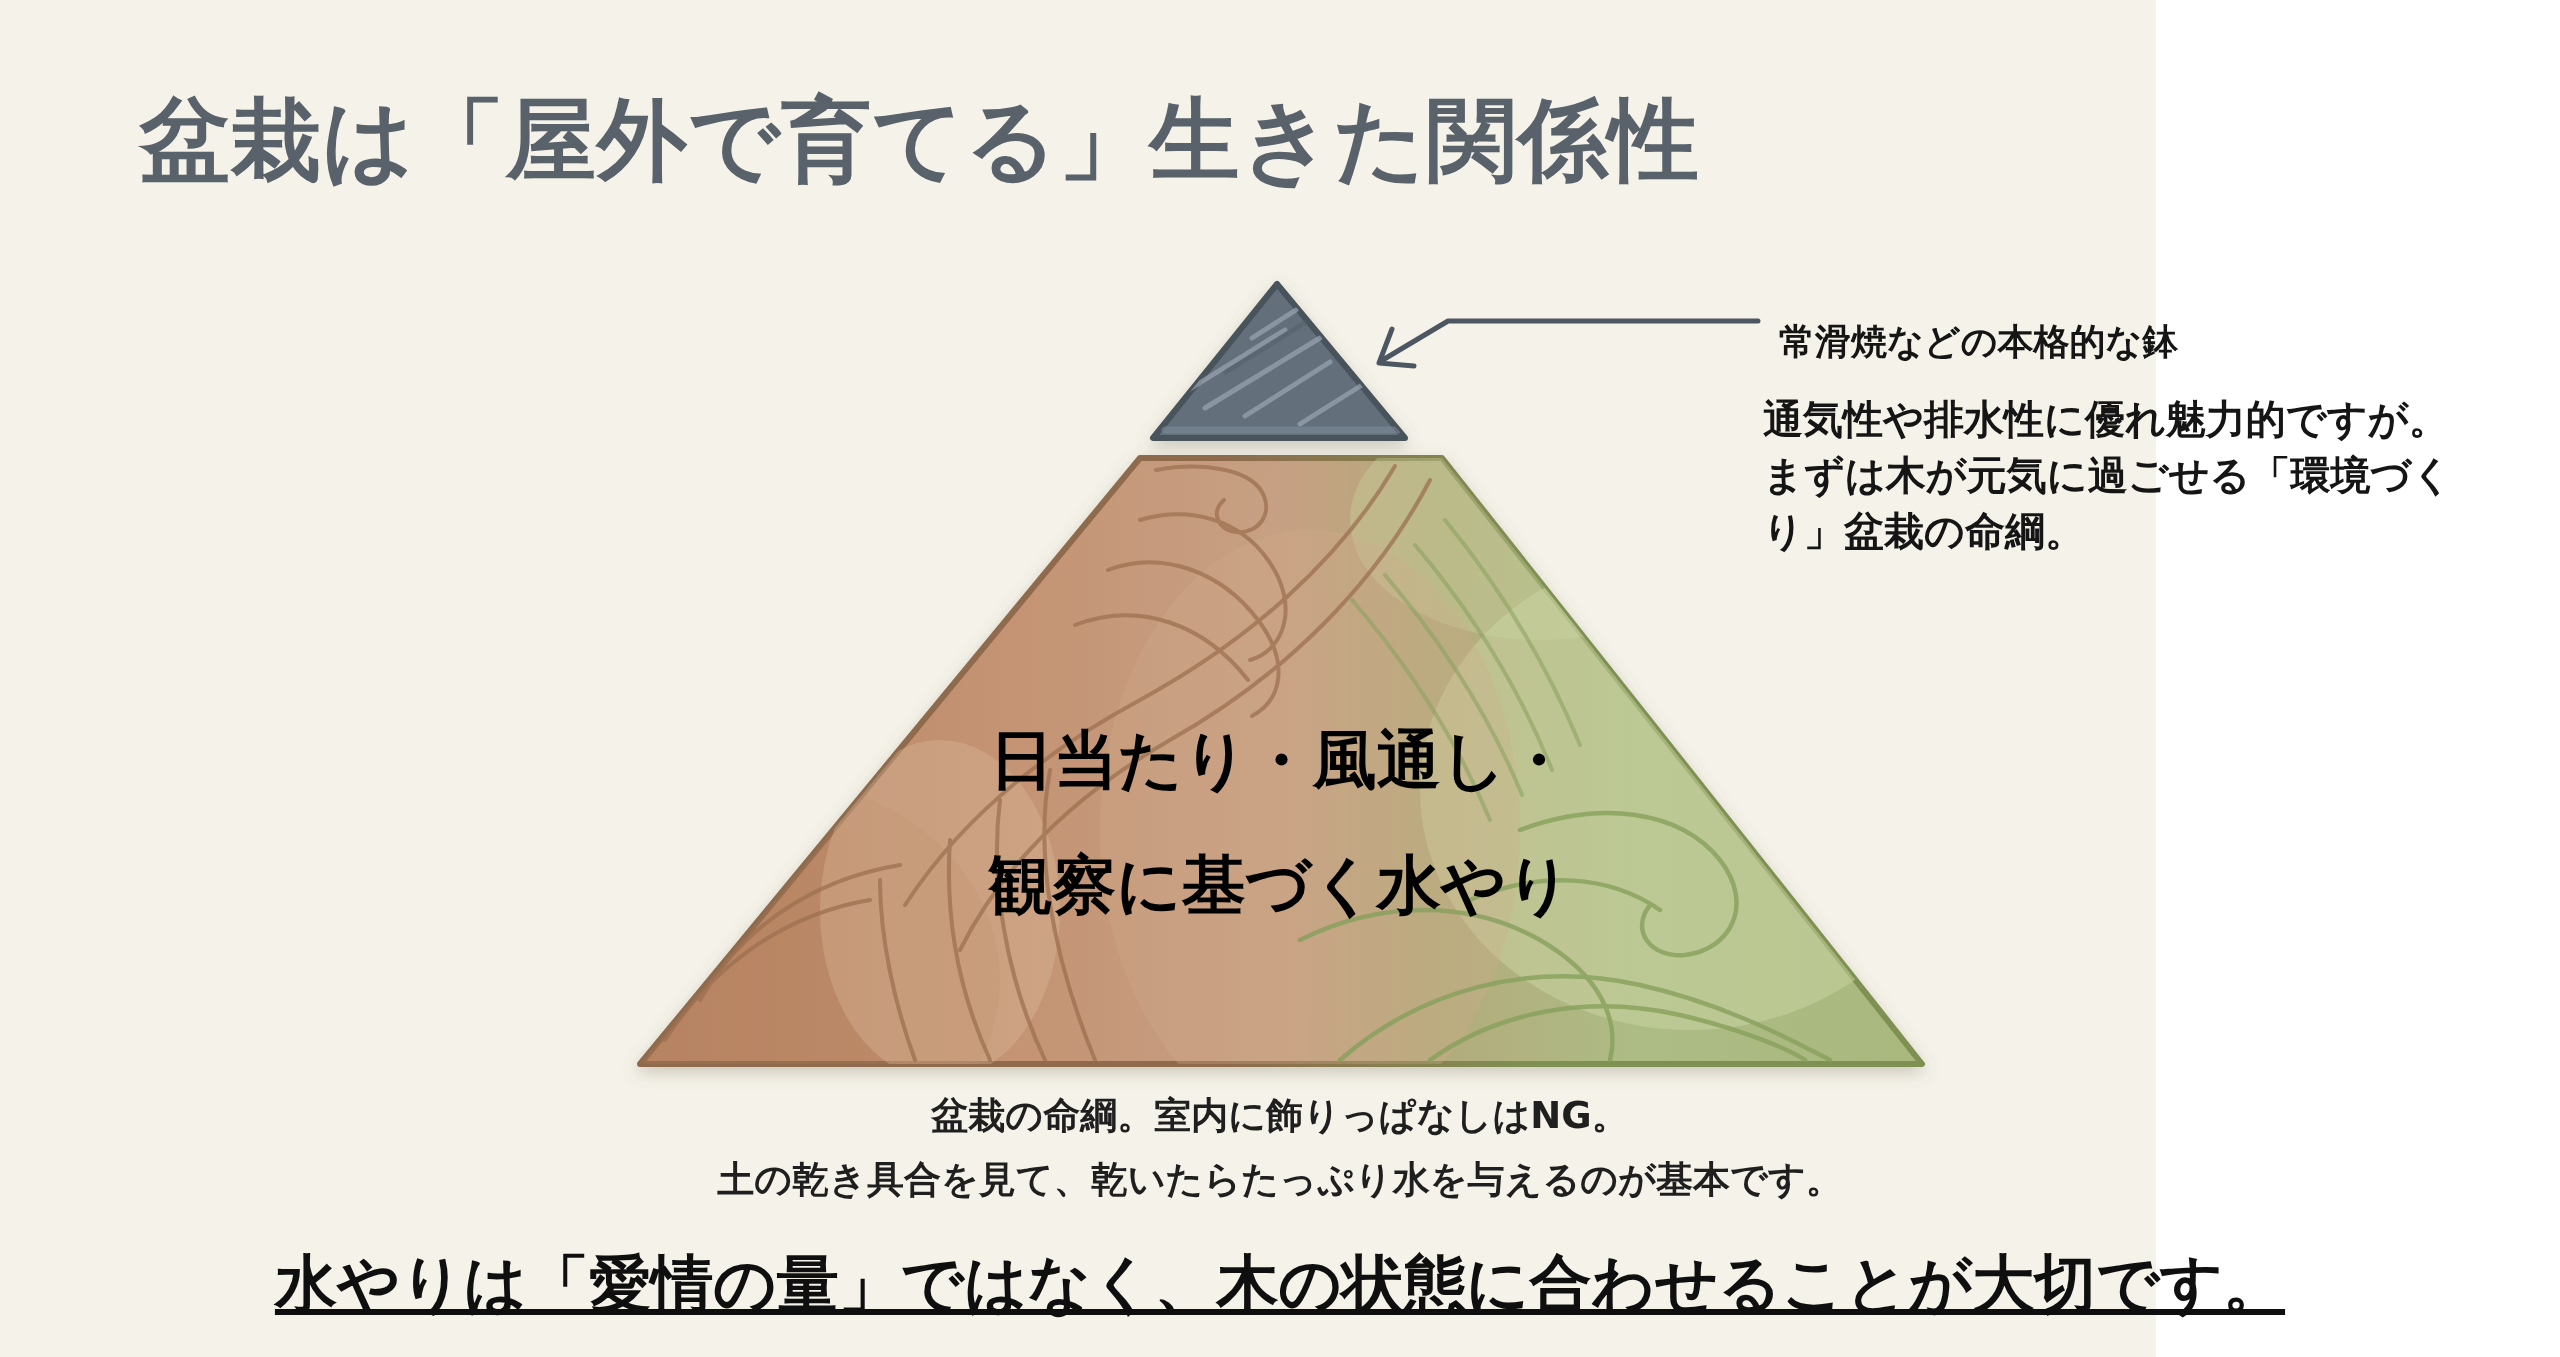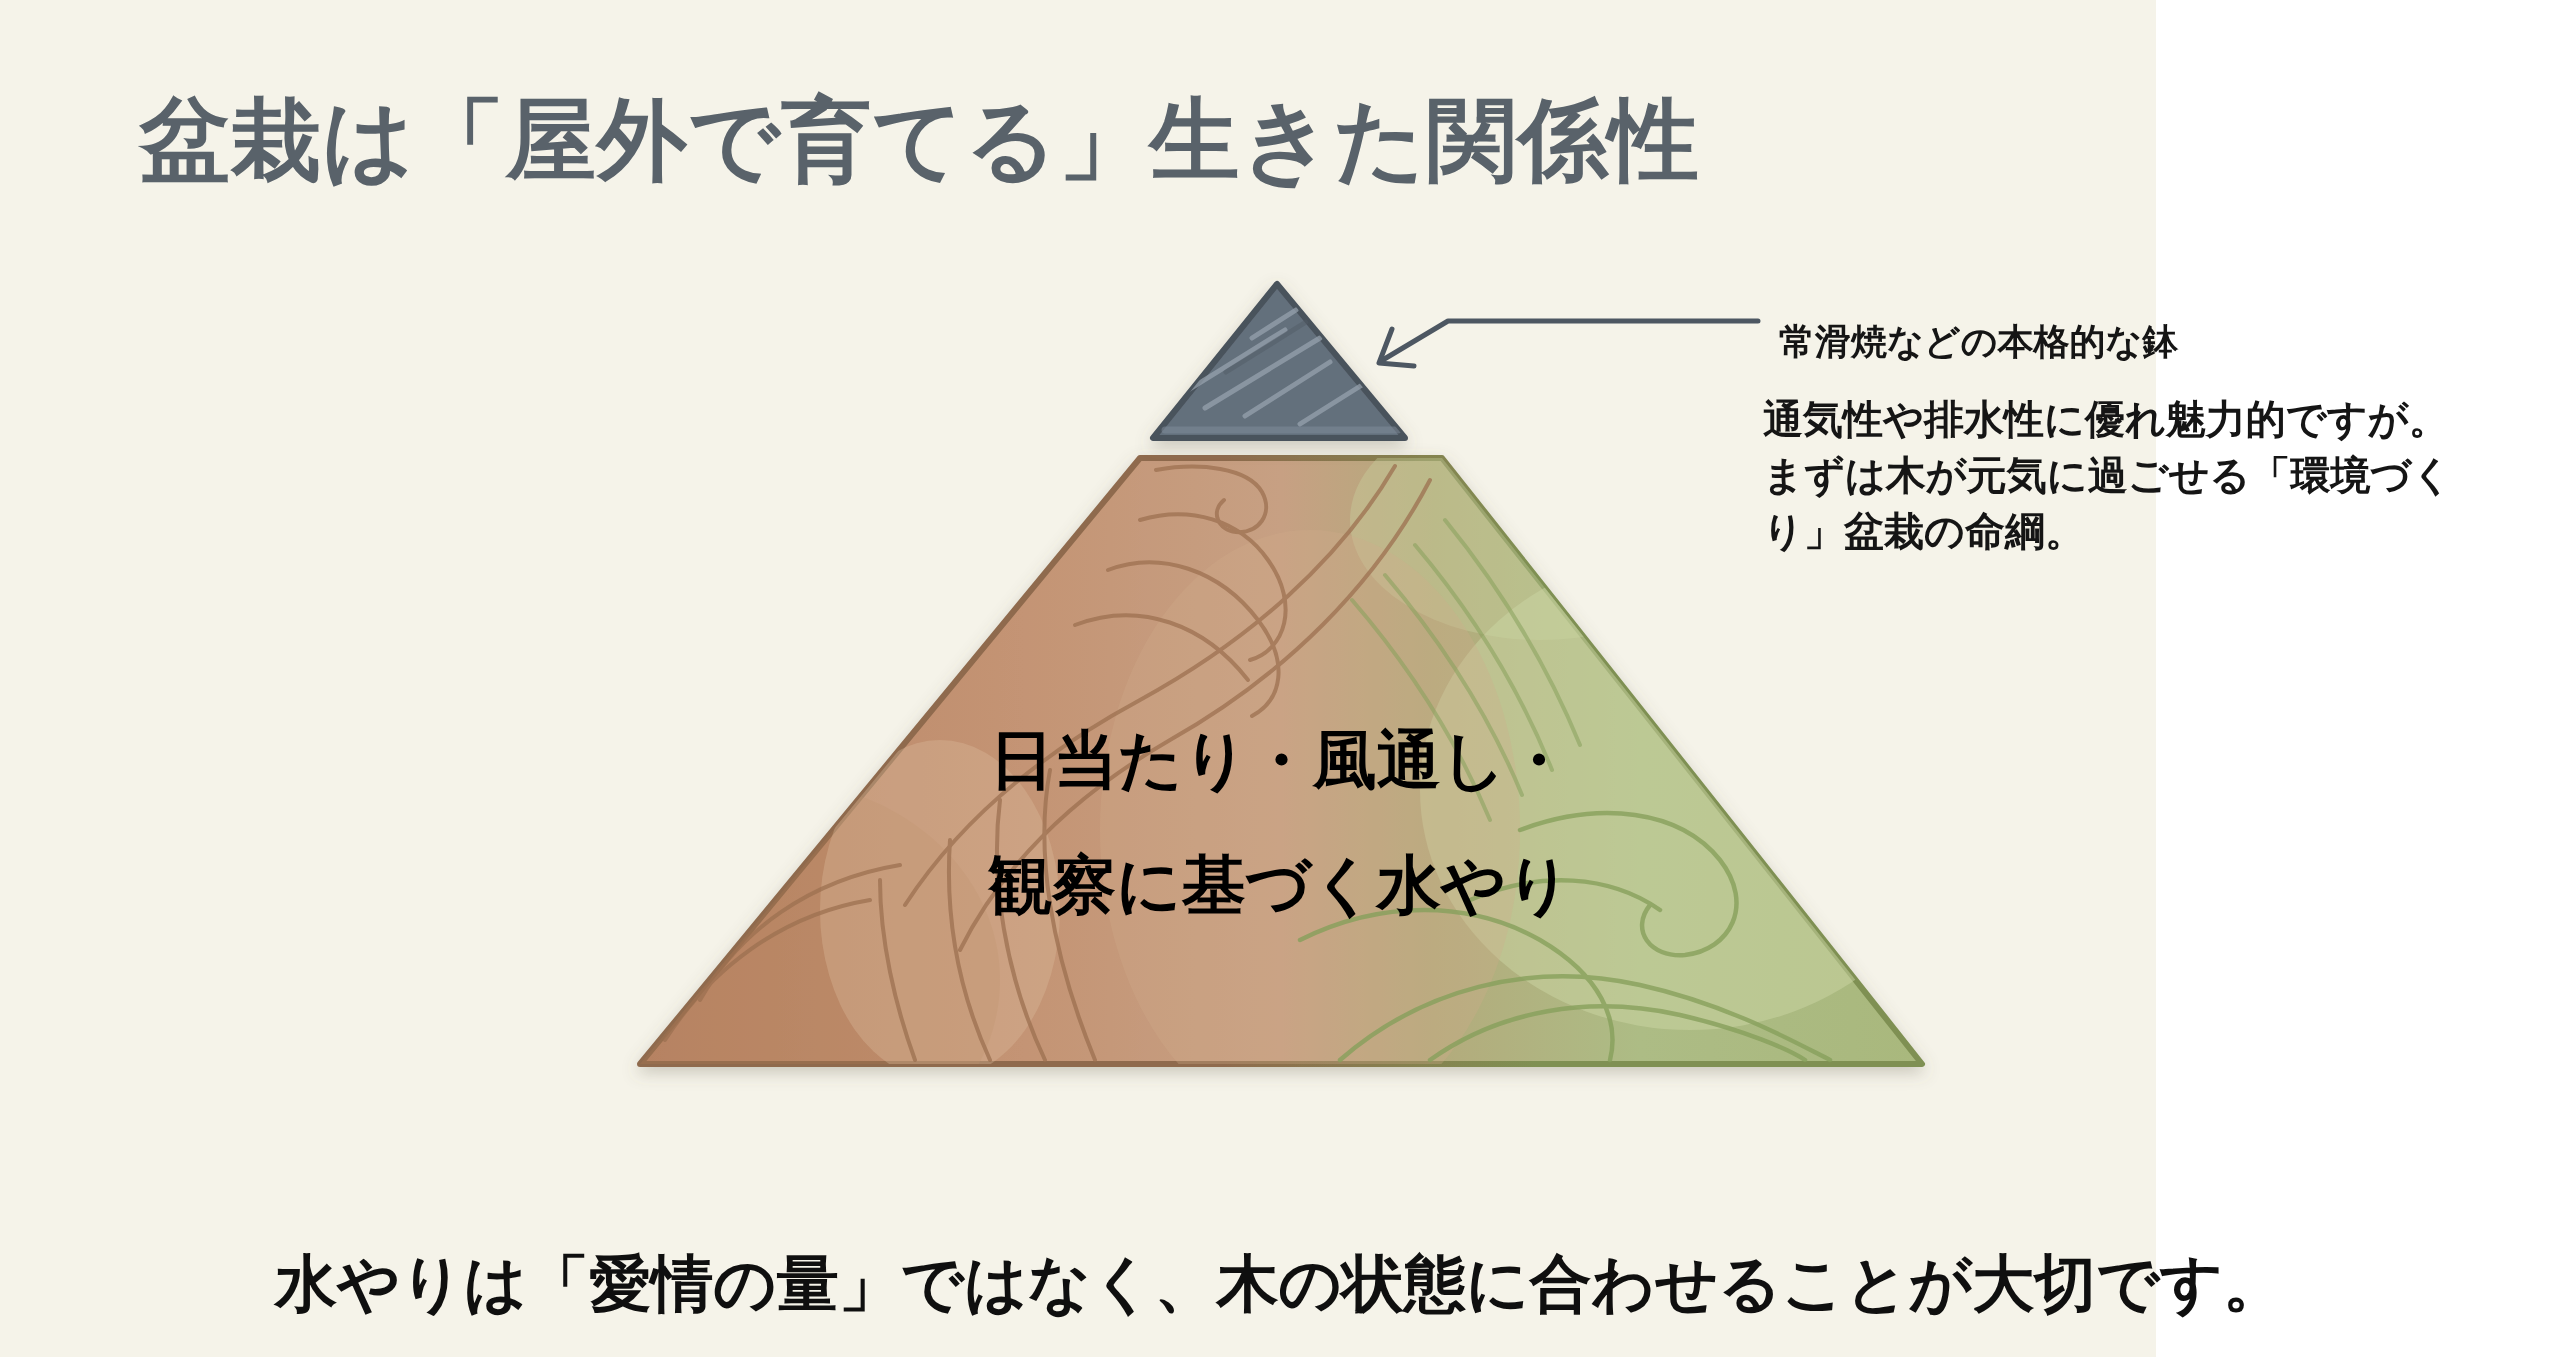--- a/index.html
+++ b/index.html
@@ -131,16 +131,20 @@
 
   <div class="annotation" style="color: rgb(21, 21, 21);">
     <h2>常滑焼などの本格的な鉢</h2>
     <div class="body">
       <div>通気性や排水性に優れ魅力的ですが。</div>
       <div>まずは木が元気に過ごせる「環境づく</div>
       <div>り」盆栽の命綱。</div>
     </div>
   </div>
 
+  <div class="caption" style="color: rgb(31, 31, 31);">
+    <div>盆栽の命綱。室内に飾りっぱなしはNG。</div>
+    <div>土の乾き具合を見て、乾いたらたっぷり水を与えるのが基本です。</div>
+  </div>
 
-  <div class="statement" style="color: rgb(15, 15, 15);">水やりは「愛情の量」ではなく、木の状態に合わせることが大切です。</div>
+  <div class="statement" style="color: rgb(15, 15, 15); text-decoration: underline;">水やりは「愛情の量」ではなく、木の状態に合わせることが大切です。</div>
 
 </div>
 
 </body></html>

